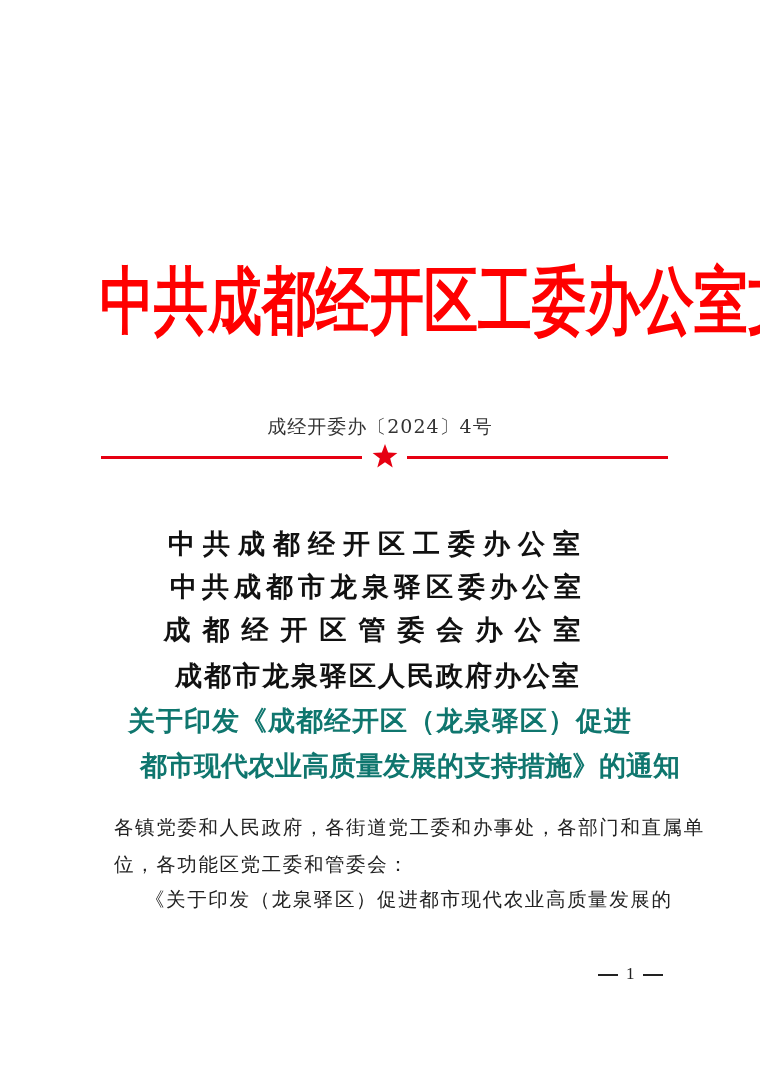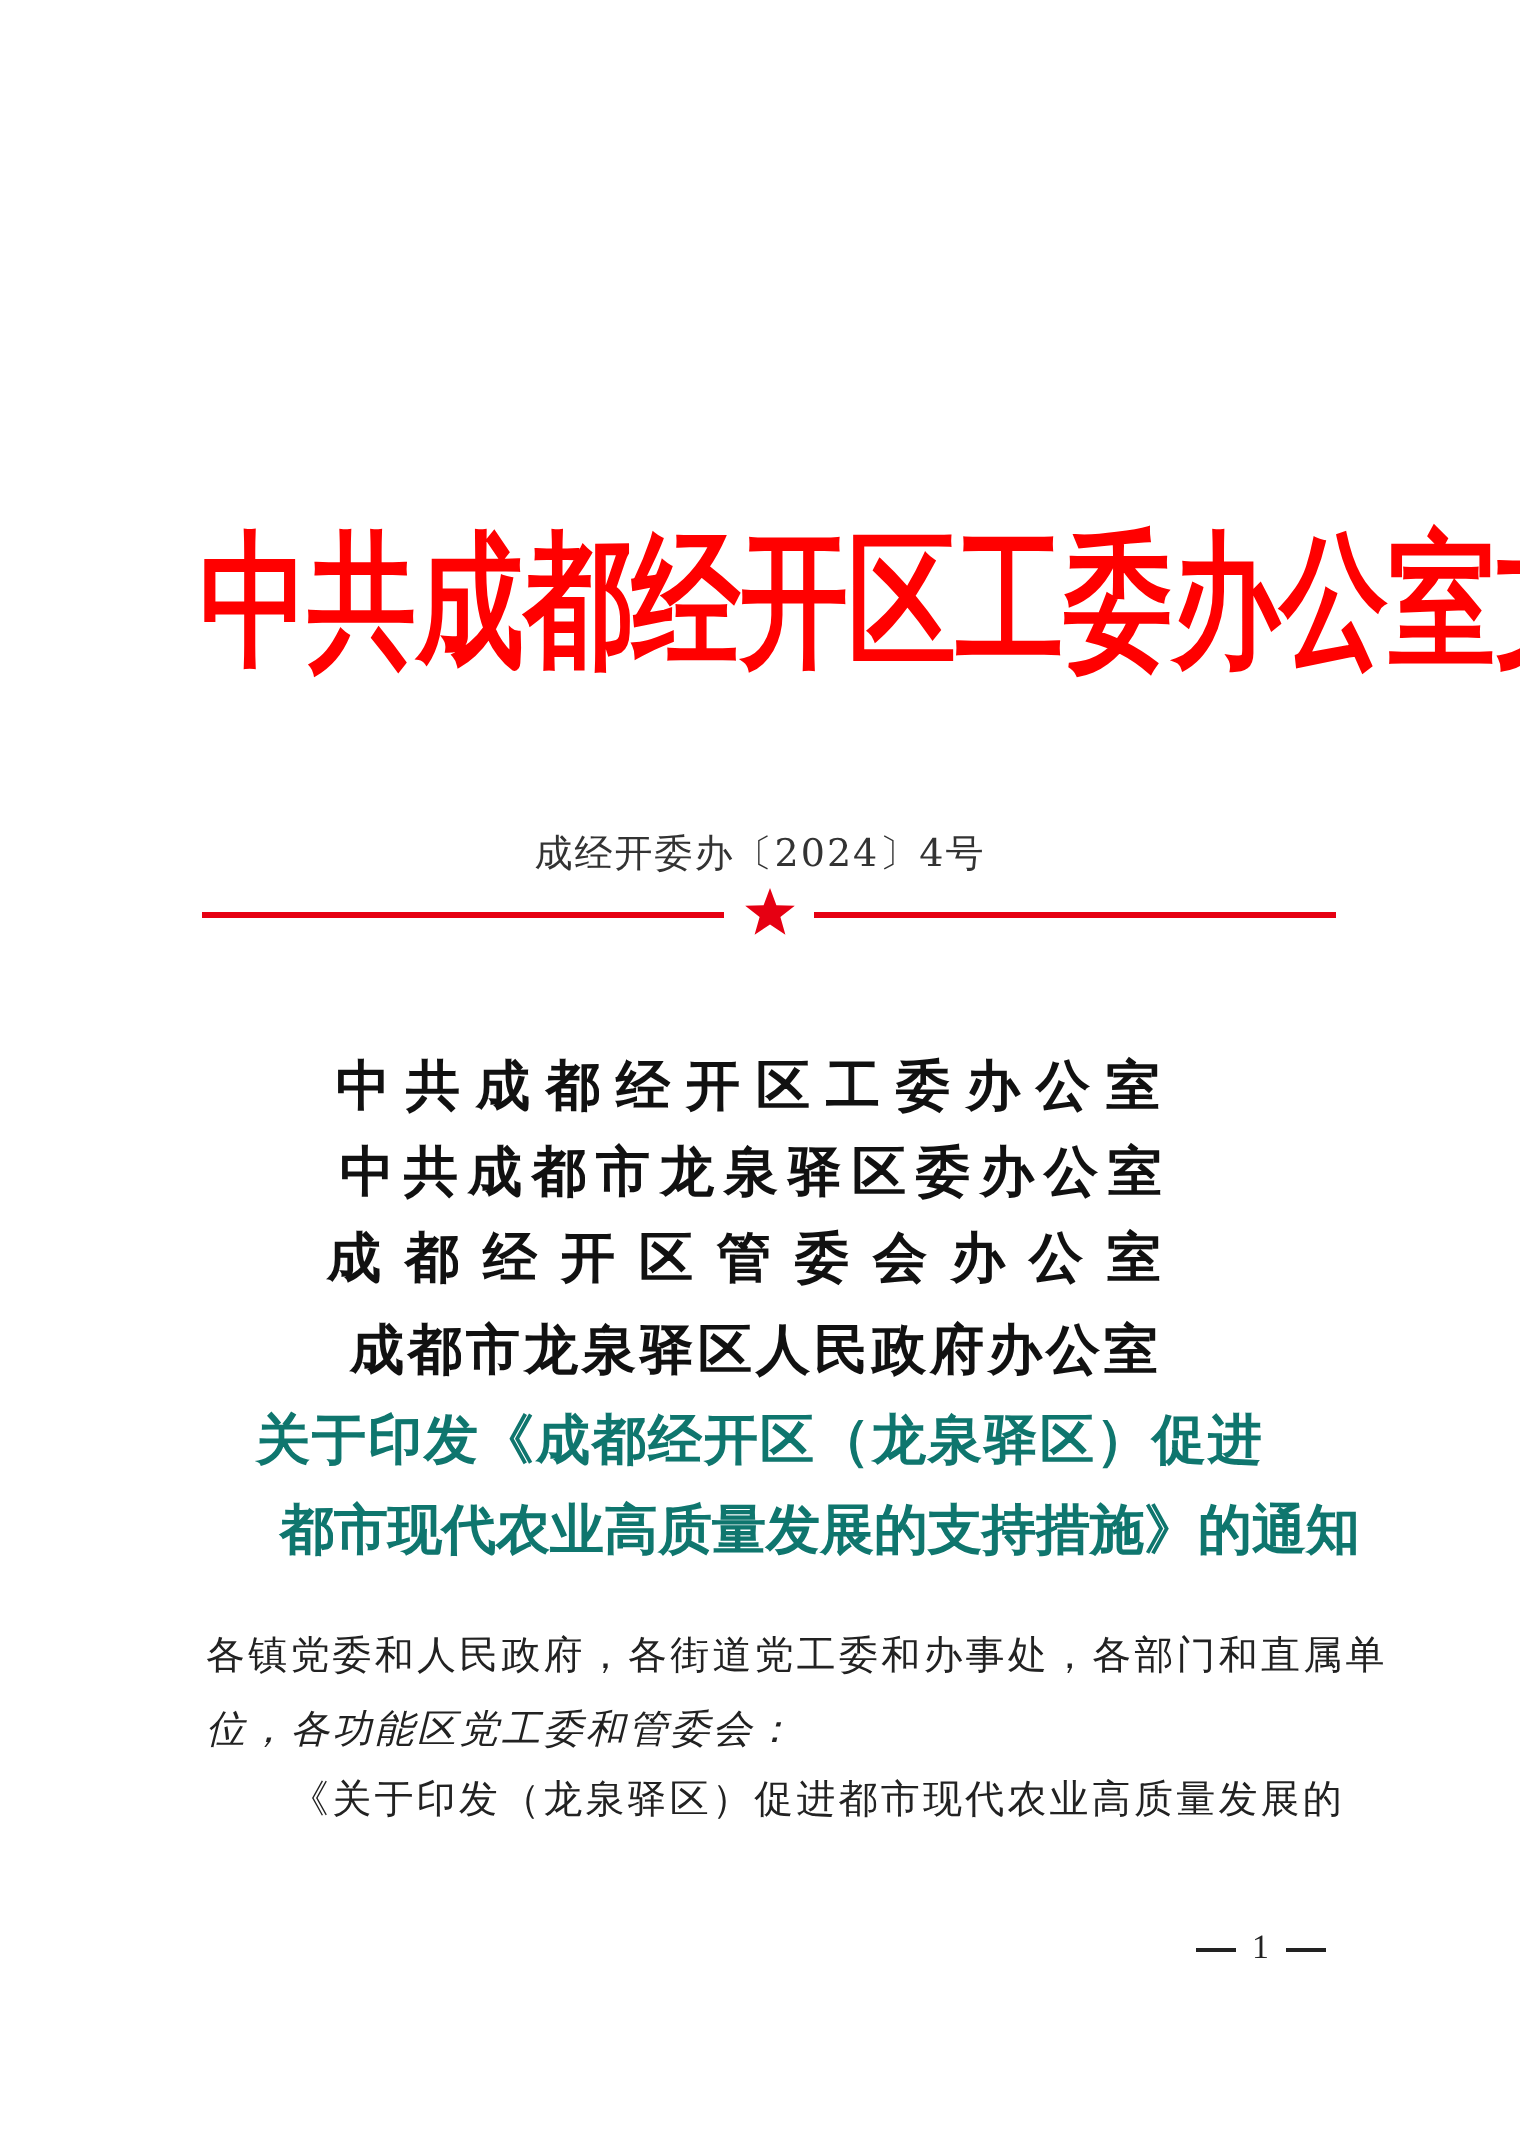--- a/index.html
+++ b/index.html
@@ -9,21 +9,21 @@
   .red-title { left:100px; top:258px; width:570px; height:84px; display:flex; justify-content:space-between;
                align-items:center; color:#ff0000; font-family:"DejaVu Serif",serif; font-weight:bold; }
   .red-title span { display:inline-block; font-size:54px; transform:scaleY(1.35); line-height:1; letter-spacing:0; }
   .doc-number { left:0; width:760px; top:414px; text-align:center; font-size:19px; color:#333;
                 letter-spacing:1px; font-family:"DejaVu Serif",serif; }
   .red-line { height:3px; background:#e60012; top:456px; }
   .star { top:441px; left:370px; width:30px; height:30px; }
   .issuer { left:0; width:756px; text-align:center; font-weight:bold; font-size:27px; color:#111; line-height:1; }
   .issuer.spread { letter-spacing:8px; }
   .subject { left:0; width:760px; text-align:center; font-weight:bold; font-size:27px; color:#0f766e; line-height:1; }
-  .body-line { left:103px; width:566px; font-size:19.5px; color:#222; line-height:1; letter-spacing:1.6px; white-space:nowrap; }
+  .body-line { left:114px; width:566px; font-size:19.5px; color:#222; line-height:1; letter-spacing:1.6px; white-space:nowrap; }
   .page-num { top:964px; left:590px; font-size:17px; color:#222; white-space:nowrap; font-family:"Liberation Serif",serif; }
   .page-num .dash { display:inline-block; width:20px; height:1.3px; background:#222; vertical-align:middle; margin:0 8px; }
 </style>
 </head>
 <body>
 
 <div class="abs red-title">
   <span>中</span>
   <span>共</span>
   <span>成</span>
@@ -52,18 +52,18 @@
 
 <div class="abs issuer spread" style="top:530px;">中共成都经开区工委办公室</div>
 <div class="abs issuer spread" style="top:573px; letter-spacing:5px;">中共成都市龙泉驿区委办公室</div>
 <div class="abs issuer spread" style="top:619px; letter-spacing:12px;font-family:Liberation Mono, monospace;">成都经开区管委会办公室</div>
 <div class="abs issuer" style="top:662px; letter-spacing:2px;">成都市龙泉驿区人民政府办公室</div>
 
 <div class="abs subject" style="top:707px; letter-spacing:1px;">关于印发《成都经开区（龙泉驿区）促进</div>
 <div class="abs subject" style="top:752px; letter-spacing:0px;padding-left:30px;">都市现代农业高质量发展的支持措施》的通知</div>
 
 <div class="abs body-line" style="top:818px;">各镇党委和人民政府，各街道党工委和办事处，各部门和直属单</div>
-<div class="abs body-line" style="top:855px;font-style:italic;">位，各功能区党工委和管委会：</div>
+<div class="abs body-line" style="top:855px;">位，各功能区党工委和管委会：</div>
 <div class="abs body-line" style="top:890px; left:145px;">《关于印发（龙泉驿区）促进都市现代农业高质量发展的</div>
 
 <div class="abs page-num">
   <span class="dash"></span><span>1</span><span class="dash"></span>
 </div>
 
 </body></html>

